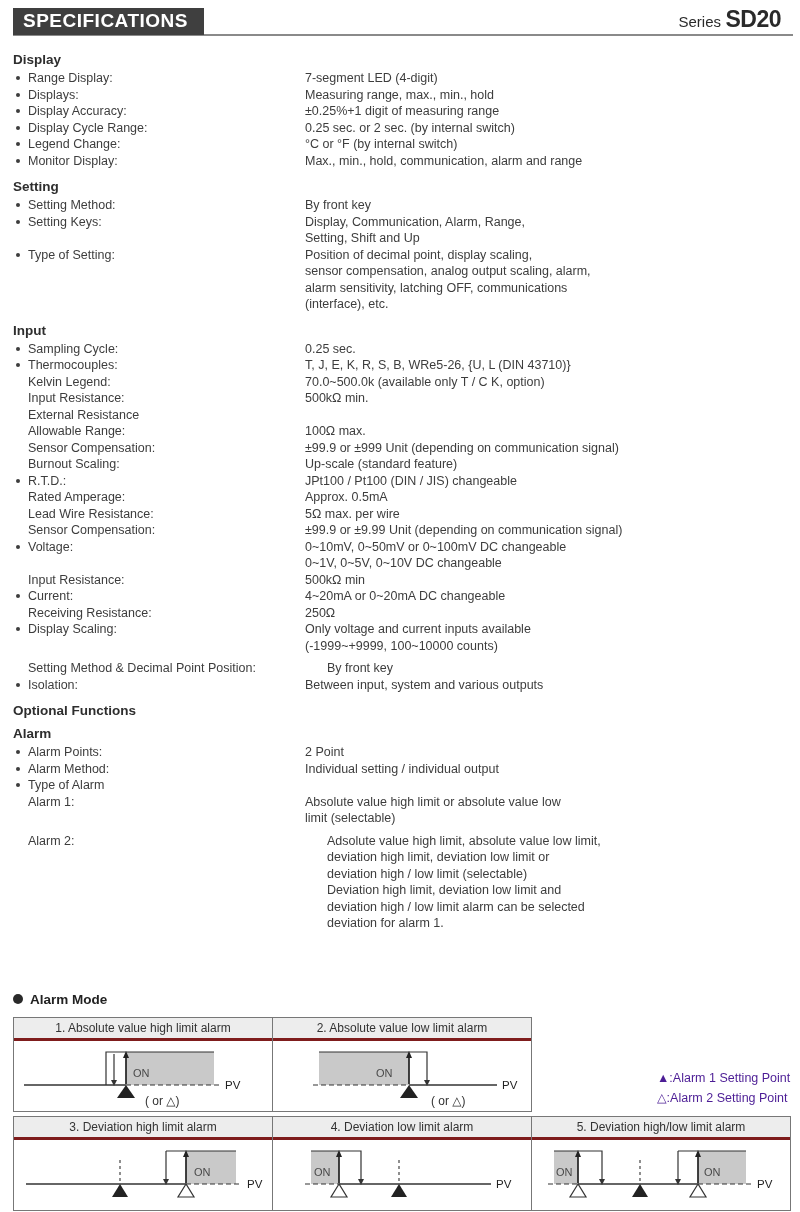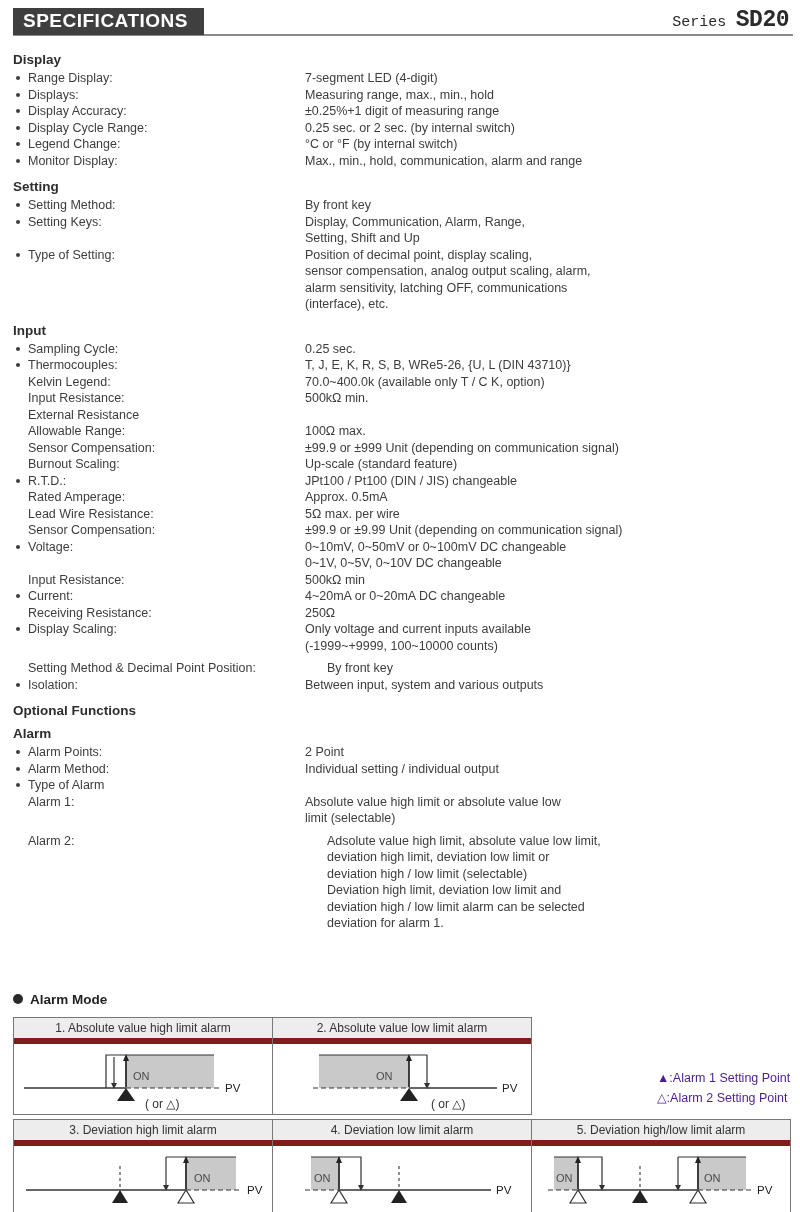--- a/index.html
+++ b/index.html
@@ -2,21 +2,21 @@
 <html><head>
 <meta charset="utf-8">
 <style>
   html,body{margin:0;padding:0;}
   body{width:800px;height:1212px;background:#fff;font-family:"Liberation Sans",sans-serif;color:#3d3d3d;position:relative;overflow:hidden;}
   .page{padding:8px 7px 0 13px;border-radius:20px;}
 
   
   .hdr{position:relative;height:26px;border-bottom:2px solid #8a8a8a;}
   .spec-title-box{display:inline-block;background:#3f3f3f;color:#fff;font-weight:bold;font-size:19px;letter-spacing:.5px;padding:2px 16px 3px 10px;}
-  .series{position:absolute;right:4px;bottom:1px;white-space:nowrap;font-family:Liberation Mono, monospace;}
+  .series{position:absolute;right:12px;bottom:1px;white-space:nowrap;}
   .series-lbl{font-size:15px;color:#2a2a2a;}
   .series-model{font-size:23px;font-weight:bold;color:#2a2a2a;letter-spacing:-.5px;}
 
   
   .sec-h{font-size:13.5px;font-weight:bold;color:#2e2e2e;margin:10px 0 3px 0;}
   .sec-h.first{margin-top:16px;}
   .sec-h.tight{margin-top:8px;}
   .row{position:relative;display:flex;padding-left:15px;line-height:16.5px;font-size:12.5px;}
   .row .dot{position:absolute;left:3px;top:6px;width:4px;height:4px;border-radius:50%;background:#3d3d3d;}
   .row .lbl{width:277px;flex:none;}
@@ -24,21 +24,21 @@
   .gap{margin-top:6px;gap:22px;}
 
   
   .alarm-mode{margin-top:60px;position:relative;}
   .am-h{display:flex;align-items:center;font-size:13.5px;font-weight:bold;color:#222;margin-bottom:10px;}
   .am-dot{width:10px;height:10px;border-radius:50%;background:#2a2a2a;margin-right:7px;flex:none;}
   .am-row{display:flex;}
   .am-row2{margin-top:4px;}
   .am-cell{width:258px;border:1px solid #777;background:#fff;}
   .am-cell + .am-cell{border-left:none;}
-  .am-cell-h{height:20px;background:#ededed;border-bottom:6px solid #7f1d1d;display:flex;align-items:center;justify-content:center;font-size:12px;color:#333;}
+  .am-cell-h{height:20px;background:#ededed;border-bottom:3px solid #7f1d1d;display:flex;align-items:center;justify-content:center;font-size:12px;color:#333;}
   .am-cell-d{height:70px;}
   .legend{position:absolute;left:644px;top:76px;font-size:12.5px;line-height:20px;color:#4c1d95;white-space:nowrap;}
   svg text{font-family:"Liberation Sans",sans-serif;}
   .on-t{font-size:11px;fill:#4a4a4a;}
   .pv-t{font-size:11.5px;fill:#222;}
   .note-t{font-size:12px;fill:#333;}
 </style>
 </head>
 <body>
 
@@ -111,21 +111,21 @@
       <span class="lbl">Sampling Cycle:</span>
       <span class="val">0.25 sec.</span>
     </div>
   <div class="row">
       <span class="dot"></span>
       <span class="lbl">Thermocouples:</span>
       <span class="val">T, J, E, K, R, S, B, WRe5-26, {U, L (DIN 43710)}</span>
     </div>
   <div class="row">
       <span class="lbl">Kelvin Legend:</span>
-      <span class="val">70.0~400.0k (available only T / C K, option)</span>
+      <span class="val">70.0~500.0k (available only T / C K, option)</span>
     </div>
   <div class="row">
       <span class="lbl">Input Resistance:</span>
       <span class="val">500kΩ min.</span>
     </div>
   <div class="row">
       <span class="lbl">External Resistance</span>
       <span class="val"></span>
     </div>
   <div class="row">

